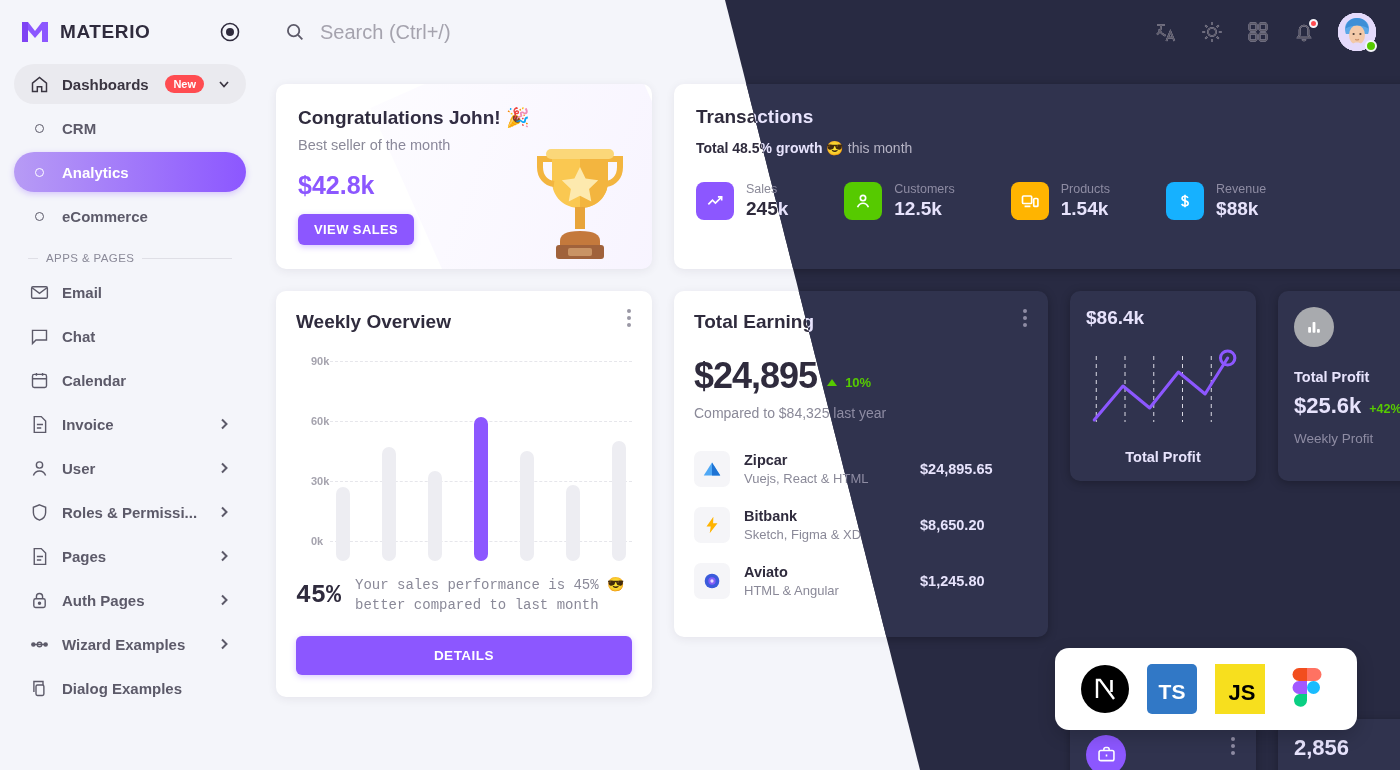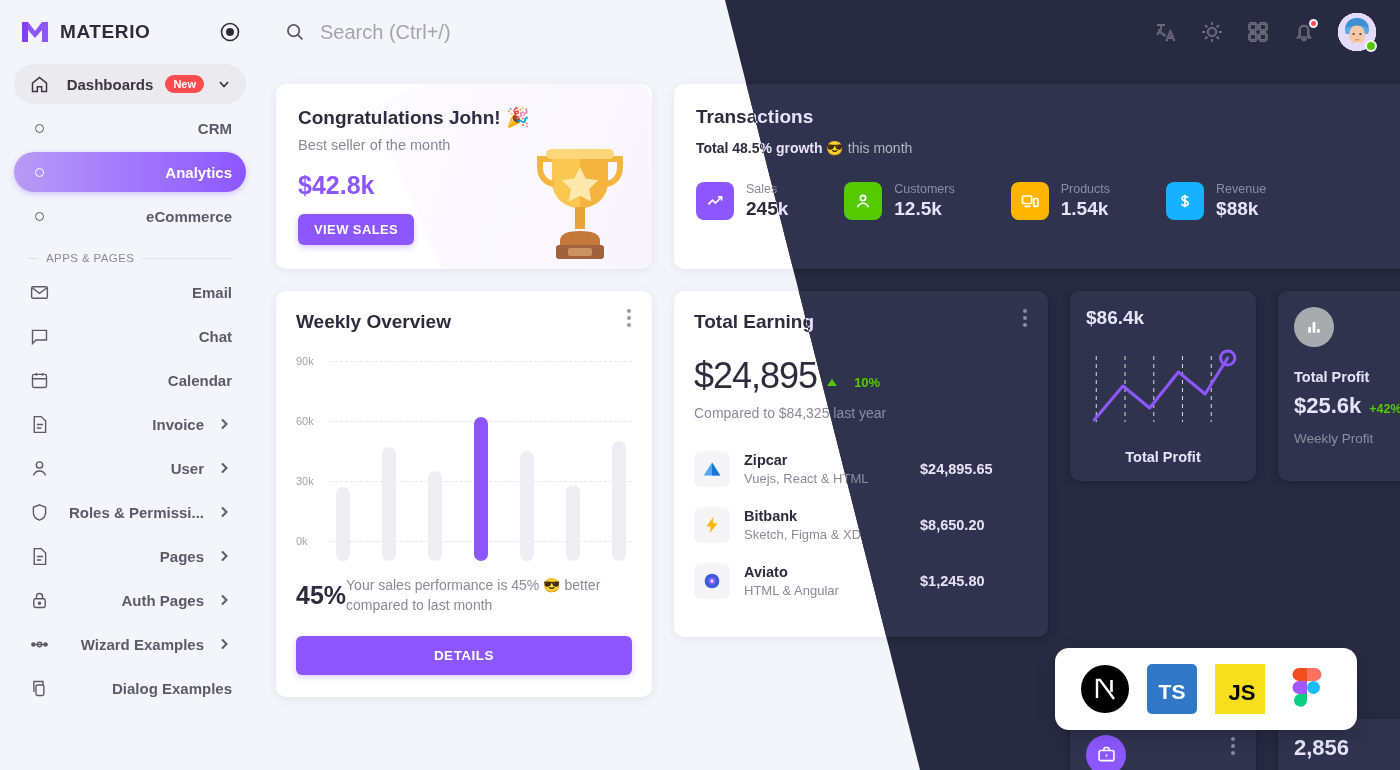--- a/index.html
+++ b/index.html
@@ -15,21 +15,21 @@
 
   
   #dark-layer {
     clip-path: polygon(725px 0, 1400px 0, 1400px 770px, 920px 770px);
     -webkit-clip-path: polygon(725px 0, 1400px 0, 1400px 770px, 920px 770px);
   }
 
   
   .sidebar {
     position: absolute; left: 0; top: 0; width: 260px; height: 770px;
-    background: #F4F5FA; z-index: 5; text-align: right;
+    background: #F4F5FA; z-index: 5;
   }
   .brand { height: 64px; display: flex; align-items: center; padding: 0 20px; gap: 10px; }
   .brand-logo { width: 30px; height: 24px; flex: none; }
   .brand-name { font-size: 19px; font-weight: 700; letter-spacing: .6px; color: #2F2B3D; }
   .brand-pin { margin-left: auto; width: 20px; height: 20px; }
 
   .nav { padding: 0 14px; }
   .nav-item {
     display: flex; align-items: center; gap: 12px;
     height: 40px; border-radius: 20px; padding: 0 14px; margin-bottom: 4px;
@@ -114,39 +114,39 @@
   .tx-sub b { font-weight: 700; color: #2F2B3D; }
   .tx-stats { display: flex; gap: 56px; margin-top: 26px; }
   .tx-stat { display: flex; align-items: center; gap: 12px; }
   .tx-ico { width: 38px; height: 38px; border-radius: 8px; display:flex; align-items:center; justify-content:center; flex:none; }
   .tx-lbl { font-size: 12.5px; color: #8A8998; }
   .tx-val { font-size: 19px; font-weight: 600; color: #2F2B3D; margin-top: 2px; }
 
   
   .weekly { grid-column: 1; padding: 20px 20px 22px; }
   .chart-area { position: relative; height: 200px; margin: 28px 0 8px; padding-left: 34px; }
-  .ylabel { position: absolute; left: 0; font-size: 11px; color: #A5A3AE; transform: translateY(-50%); }
+  .ylabel { position: absolute; left: 15px; font-size: 11px; color: #A5A3AE; transform: translateY(-50%); font-weight: bold; }
   .gridline { position: absolute; left: 34px; right: 0; border-top: 1.4px dashed #E6E6EB; }
   .bars { position: absolute; left: 40px; right: 6px; bottom: 0; height: 178px; display: flex; align-items: flex-end; justify-content: space-between; }
   .bar { width: 14px; border-radius: 8px; background: #EDEDF2; }
   .bar.hl { background: #8C57FF; }
-  .perf-row { display: flex; align-items: center; margin-top: 14px; }
+  .perf-row { display: flex; align-items: center; gap: 14px; margin-top: 14px; font-family: Liberation Mono, monospace; }
   .perf-pct { font-size: 25px; font-weight: 700; color: #2F2B3D; }
   .perf-txt { font-size: 14px; color: #8A8998; line-height: 1.45; }
   .btn-block {
     display:block; width: 100%; margin-top: 20px; background: #8C57FF; color: #fff;
     font-size: 13.5px; font-weight: 600; letter-spacing: .5px; padding: 12px 0;
     border: none; border-radius: 6px; cursor: pointer; box-shadow: 0 2px 6px rgba(140,87,255,.3);
   }
 
   
   .earning { grid-column: 2; padding: 20px 20px 18px; }
   .earn-row { display: flex; align-items: flex-end; gap: 10px; margin-top: 22px; }
-  .earn-amt { font-size: 36px; font-weight: 400; color: #2F2B3D; letter-spacing: -1px; }
-  .earn-delta { font-size: 13px; font-weight: 600; color: #56CA00; display:flex; align-items:center; gap:17px; padding-bottom: 7px;}
+  .earn-amt { font-size: 36px; font-weight: 700; color: #2F2B3D; letter-spacing: -1px; }
+  .earn-delta { font-size: 13px; font-weight: 600; color: #56CA00; display:flex; align-items:center; gap:8px; padding-bottom: 7px;}
   .tri-up { width:0;height:0;border-left:5px solid transparent;border-right:5px solid transparent;border-bottom:7px solid #56CA00;}
   .earn-cmp { font-size: 14px; color: #8A8998; margin-top: 8px; }
   .earn-list { margin-top: 30px; }
   .earn-item { display: flex; align-items: center; gap: 14px; margin-bottom: 20px; }
   .earn-logo { width: 36px; height: 36px; border-radius: 7px; background: #F5F5F8; display:flex;align-items:center;justify-content:center; flex:none;}
   .earn-name { font-size: 14.5px; font-weight: 700; color: #2F2B3D; }
   .earn-tech { font-size: 13px; color: #8A8998; margin-top: 3px; }
   .earn-right { margin-left: auto; width: 108px; text-align: left; }
   .earn-money { font-size: 14.5px; font-weight: 600; color: #2F2B3D; }
   .track { height: 5px; border-radius: 3px; background: #EDEDF2; margin-top: 9px; overflow: hidden; }

